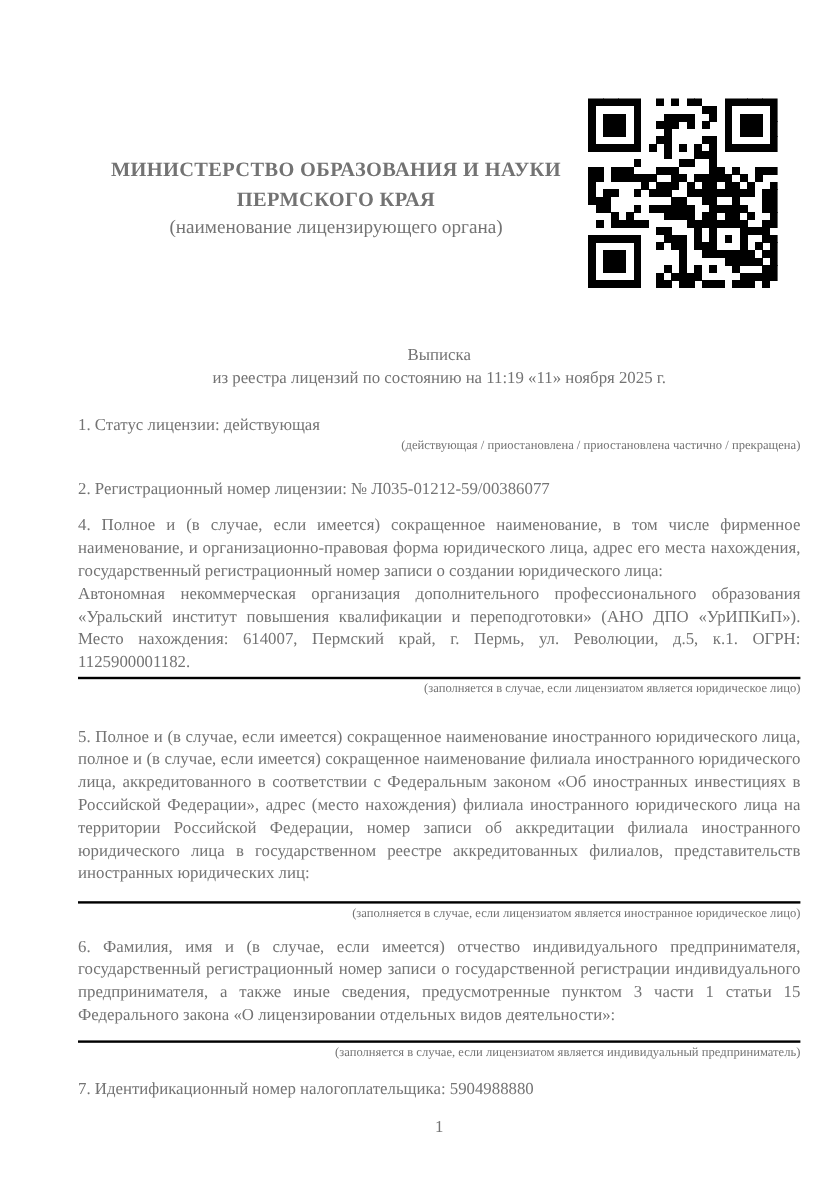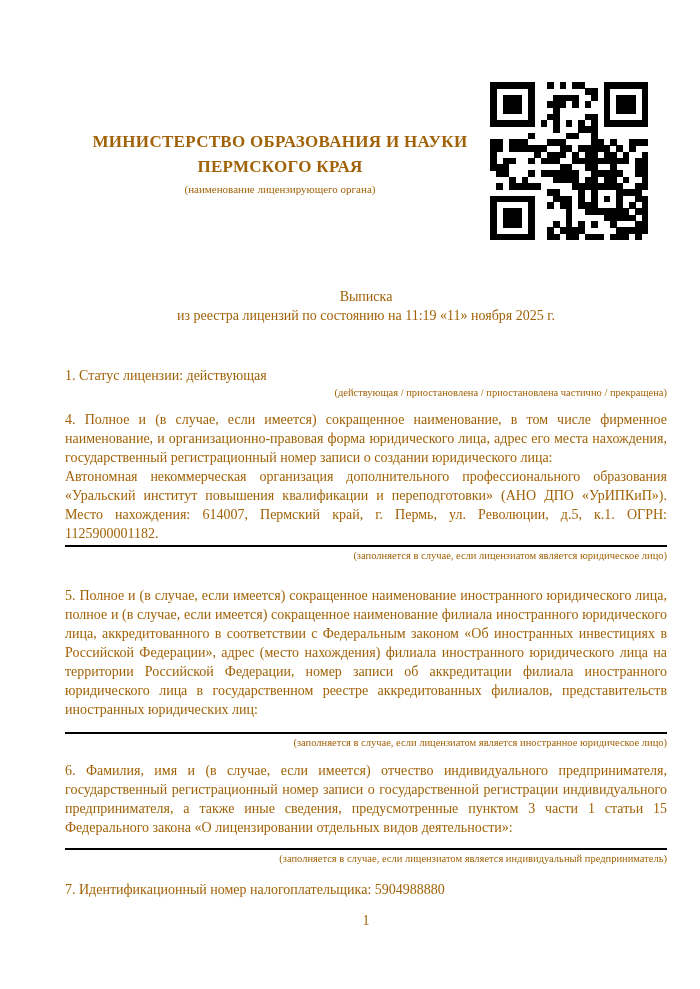--- a/index.html
+++ b/index.html
@@ -2,21 +2,21 @@
 <html><head>
 <meta charset="utf-8">
 <style>
   html, body { margin: 0; padding: 0; background: #fff; }
   .page {
     position: relative;
     width: 688px;
     height: 989px;
     background: #ffffff;
     font-family: "Liberation Serif", serif;
-    color: #a16207;
+    color: #737373;
     overflow: hidden;
   }
   .qr {
     position: absolute;
     top: 82px;
     right: 40px;
     width: 158px;
     height: 158px;
   }
   .ministry {
@@ -26,21 +26,21 @@
     width: 430px;
     text-align: center;
   }
   .ministry-name {
     font-weight: bold;
     font-size: 17px;
     line-height: 25px;
     letter-spacing: 0.3px;
   }
   .ministry-caption {
-    font-size: 11px;
+    font-size: 16px;
     line-height: 13px;
     margin-top: 4px;
   }
   .content {
     position: absolute;
     top: 240px;
     left: 65px;
     width: 602px;
   }
   .doc-title {
@@ -60,21 +60,21 @@
     line-height: 13px;
     text-align: right;
     margin: 1px 0 0 0;
   }
   .rule {
     border: none;
     border-top: 2px solid #000;
     height: 0;
     margin: 0;
   }
-  .mt-item1 { margin-top: 41px; }
+  .mt-item1 { margin-top: 20px; }
   .mt-item2 { margin-top: 21px; }
   .mt-item3 { margin-top: 14px; }
   .mt-item4 { margin-top: 11px; }
   .mt-rule-tight { margin-top: 2px; }
   .mt-note { margin-top: 2px; }
   .mt-item5 { margin-top: 24px; }
   .mt-rule-gap5 { margin-top: 13px; }
   .mt-item6 { margin-top: 12px; }
   .mt-rule-gap6 { margin-top: 11px; }
   .mt-item7 { margin-top: 15px; }
@@ -421,20 +421,21 @@
   <div class="content">
 
     <div class="doc-title">
       <div>Выписка</div>
       <div>из реестра лицензий по состоянию на 11:19 «11» ноября 2025 г.</div>
     </div>
 
     <p class="item mt-item1">1. Статус лицензии: действующая</p>
     <p class="note">(действующая / приостановлена / приостановлена частично / прекращена)</p>
 
+    <p class="item mt-item2">2. Регистрационный номер лицензии: № Л035-01212-59/00386077</p>
 
 
     <p class="item just mt-item4">4. Полное и (в случае, если имеется) сокращенное наименование, в том числе фирменное наименование, и организационно-правовая форма юридического лица, адрес его места нахождения, государственный регистрационный номер записи о создании юридического лица:</p>
     <p class="item just">Автономная некоммерческая организация дополнительного профессионального образования «Уральский институт повышения квалификации и переподготовки» (АНО ДПО «УрИПКиП»). Место нахождения: 614007, Пермский край, г. Пермь, ул. Революции, д.5, к.1. ОГРН: 1125900001182.</p>
     <div class="rule mt-rule-tight"></div>
     <p class="note mt-note">(заполняется в случае, если лицензиатом является юридическое лицо)</p>
 
     <p class="item just mt-item5">5. Полное и (в случае, если имеется) сокращенное наименование иностранного юридического лица, полное и (в случае, если имеется) сокращенное наименование филиала иностранного юридического лица, аккредитованного в соответствии с Федеральным законом «Об иностранных инвестициях в Российской Федерации», адрес (место нахождения) филиала иностранного юридического лица на территории Российской Федерации, номер записи об аккредитации филиала иностранного юридического лица в государственном реестре аккредитованных филиалов, представительств иностранных юридических лиц:</p>
     <div class="rule mt-rule-gap5"></div>
     <p class="note mt-note">(заполняется в случае, если лицензиатом является иностранное юридическое лицо)</p>

